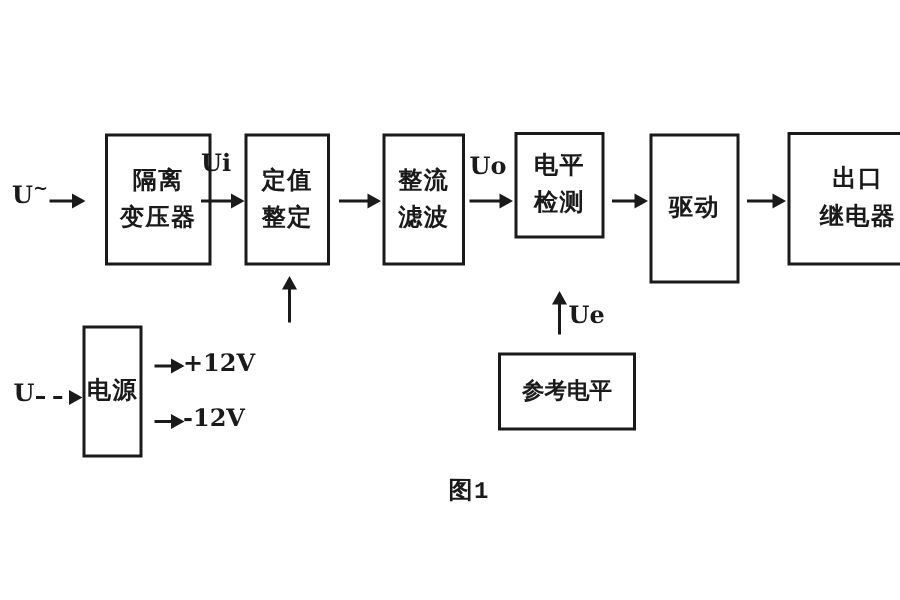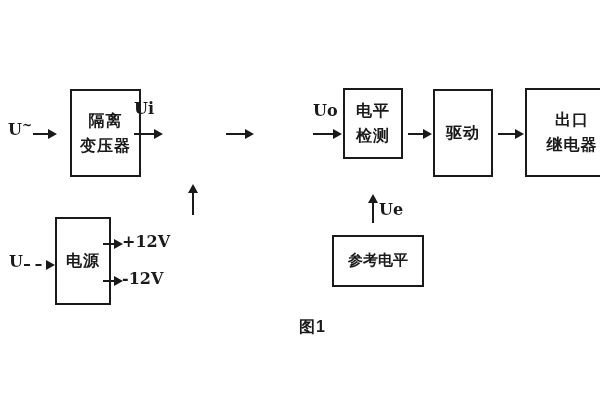--- a/index.html
+++ b/index.html
@@ -71,49 +71,58 @@
     font-size: 16px;
     line-height: 1;
     white-space: nowrap;
   }
   .sig sup { font-size: 12px; vertical-align: 6px; }
   .caption {
     position: absolute;
     font-weight: bold;
     font-size: 16px;
     letter-spacing: 1px;
+    font-family: Liberation Mono, monospace;
   }
 </style>
 </head>
 <body>
 
 <div class="stage">
 
   <div class="box" style="left:70px; top:89px; width:71px; height:88px">
     <span>隔离</span>
     <span>变压器</span>
   </div>
 
+  <div class="box" style="left:163px; top:89px; width:57px; height:88px">
+    <span>定值</span>
+    <span>整定</span>
+  </div>
 
+  <div class="box" style="left:255px; top:89px; width:55px; height:88px">
+    <span>整流</span>
+    <span>滤波</span>
+  </div>
 
   <div class="box" style="left:343px; top:88px; width:60px; height:71px">
     <span>电平</span>
     <span>检测</span>
   </div>
 
-  <div class="box" style="left:433px; top:89px; width:60px; height:88px">
+  <div class="box" style="left:433px; top:89px; width:60px; height:100px">
     <span>驱动</span>
   </div>
 
   <div class="box" style="left:525px; top:88px; width:94px; height:89px">
     <span>出口</span>
     <span>继电器</span>
   </div>
 
-  <div class="box" style="left:55px; top:217px; width:56px; height:88px">
+  <div class="box" style="left:55px; top:217px; width:40px; height:88px">
     <span>电源</span>
   </div>
 
 
   <div class="box small" style="left:332px; top:235px; width:92px; height:52px">
     <span>参考电平</span>
   </div>
 
   <div class="harrow" style="left:33px;  top:133px; width:22px"></div>
   <div class="harrow" style="left:134px; top:133px; width:27px"></div>

